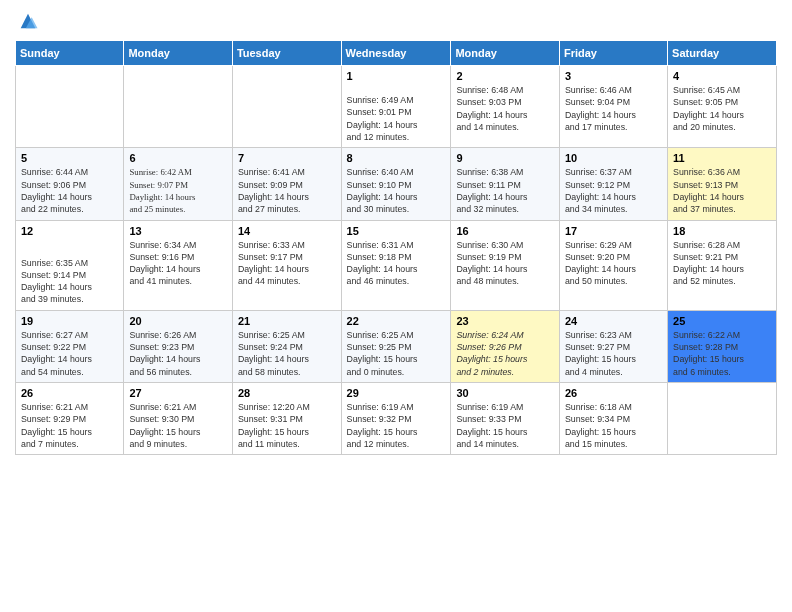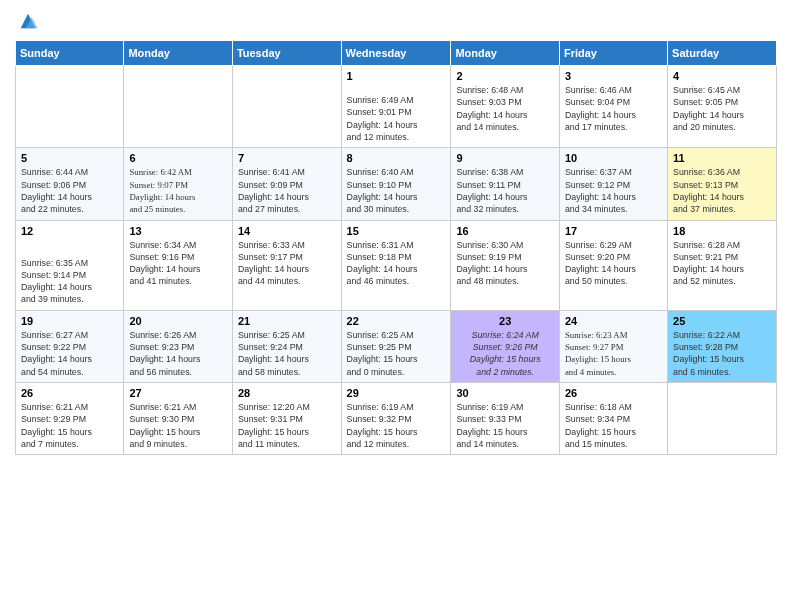--- a/index.html
+++ b/index.html
@@ -286,35 +286,35 @@
 Daylight: 14 hours
 and 58 minutes.</div>
           </td>
           <td style="background: rgb(245, 248, 252);">
             <span class="day-num">22</span>
             <div class="day-info" style="white-space: pre-line;">Sunrise: 6:25 AM
 Sunset: 9:25 PM
 Daylight: 15 hours
 and 0 minutes.</div>
           </td>
-          <td style="background: #c4b5fd; text-align: center;">
+          <td style="background: #fef9c3;">
             <span class="day-num">23</span>
             <div class="day-info" style="white-space: pre-line; font-style: italic;">Sunrise: 6:24 AM
 Sunset: 9:26 PM
 Daylight: 15 hours
 and 2 minutes.</div>
           </td>
           <td style="background: rgb(245, 248, 252);">
             <span class="day-num">24</span>
-            <div class="day-info" style="white-space: pre-line; font-family: Liberation Serif, serif;">Sunrise: 6:23 AM
+            <div class="day-info" style="white-space: pre-line;">Sunrise: 6:23 AM
 Sunset: 9:27 PM
 Daylight: 15 hours
 and 4 minutes.</div>
           </td>
-          <td style="background: #7dd3fc;">
+          <td style="background: #3b82f6;">
             <span class="day-num">25</span>
             <div class="day-info" style="white-space: pre-line;">Sunrise: 6:22 AM
 Sunset: 9:28 PM
 Daylight: 15 hours
 and 6 minutes.</div>
           </td>
         </tr>
         <tr>
           <td>
             <span class="day-num">26</span>

